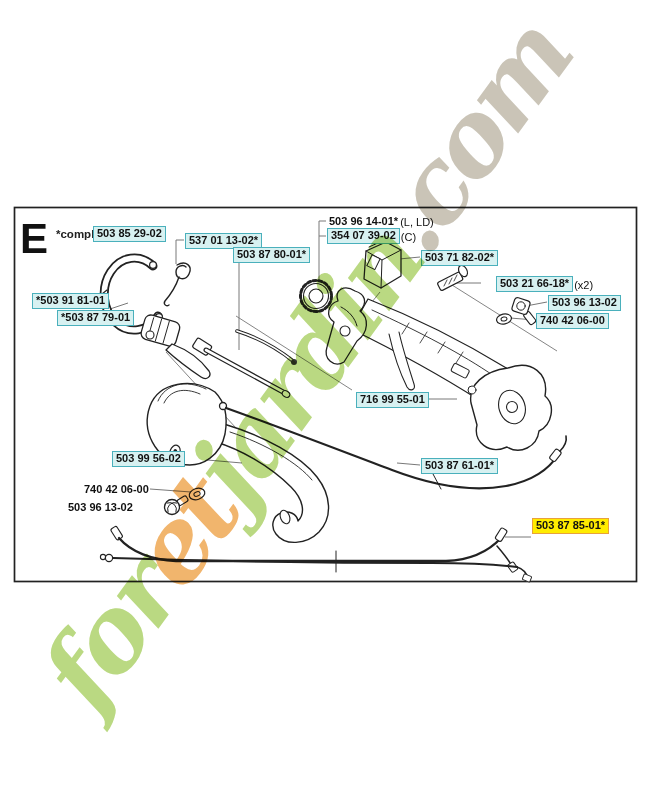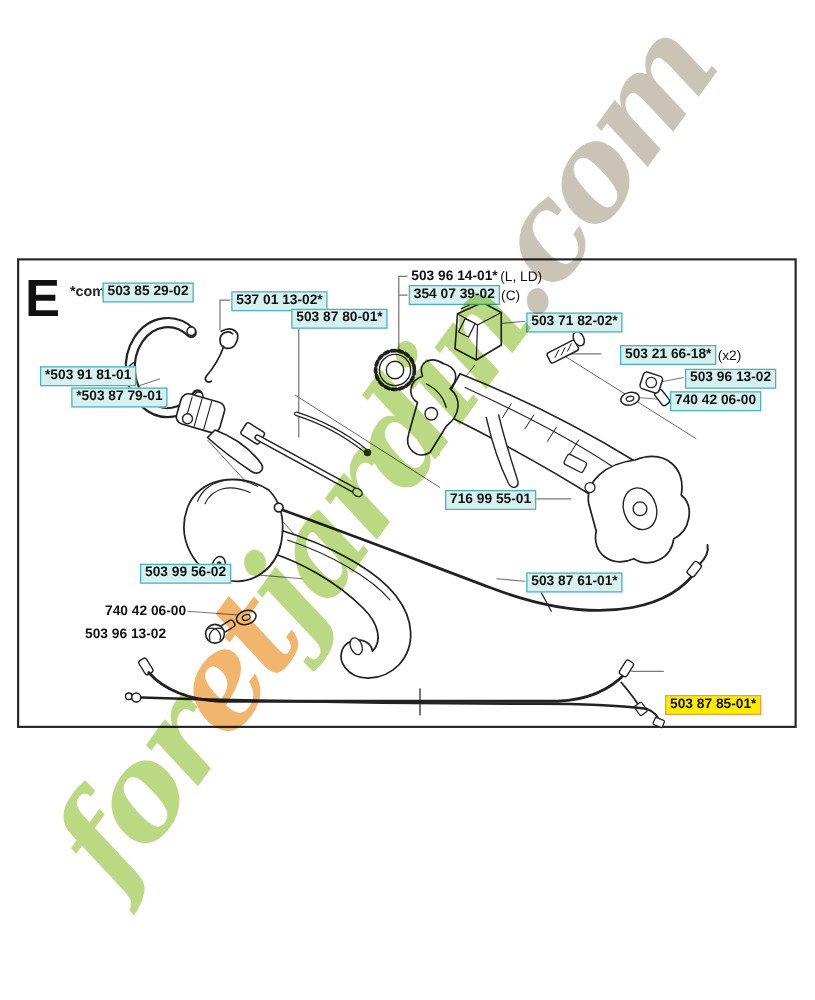--- a/index.html
+++ b/index.html
@@ -181,21 +181,21 @@
         <path d="M517,567 C523,569 527,573 528,579" fill="none" stroke-width="1.7"></path>
         <rect x="523" y="575" width="8" height="6" rx="1" transform="rotate(22 527 578)" fill="#fff" stroke-width="1"></rect>
         <path d="M336,551 L336,572" fill="none" stroke-width="1"></path>
       </g>
     </g>
   </svg>
 
   <div class="sheet-letter">E</div>
   <div class="compl-note">*compl</div>
 
-  <div class="plabel" style="left:82px;top:226px">
+  <div class="plabel" style="left:93px;top:226px">
     <span class="pnum boxed">503 85 29-02</span>
     </div>
   <div class="plabel" style="left:185px;top:233px">
     <span class="pnum boxed">537 01 13-02*</span>
     </div>
   <div class="plabel" style="left:233px;top:247px">
     <span class="pnum boxed">503 87 80-01*</span>
     </div>
   <div class="plabel" style="left:328px;top:215px">
     <span class="pnum underlined">503 96 14-01*</span>
@@ -232,21 +232,21 @@
     </div>
   <div class="plabel" style="left:421px;top:458px">
     <span class="pnum boxed">503 87 61-01*</span>
     </div>
   <div class="plabel" style="left:83px;top:483px">
     <span class="pnum plain">740 42 06-00</span>
     </div>
   <div class="plabel" style="left:67px;top:501px">
     <span class="pnum plain">503 96 13-02</span>
     </div>
-  <div class="plabel" style="left:532px;top:556px">
+  <div class="plabel" style="left:532px;top:518px">
     <span class="pnum boxed highlight">503 87 85-01*</span>
     </div>
 
   <svg class="wm" width="652" height="800" viewBox="0 0 652 800">
     <text transform="translate(95,716) rotate(-54)" font-size="102" letter-spacing="-5"><tspan fill="#b5d678">for</tspan><tspan fill="#f0af62">et</tspan><tspan fill="#b5d678">jardin</tspan><tspan fill="#c6c0b2">.com</tspan></text>
   </svg>
 
 </div>
 
 </body></html>

